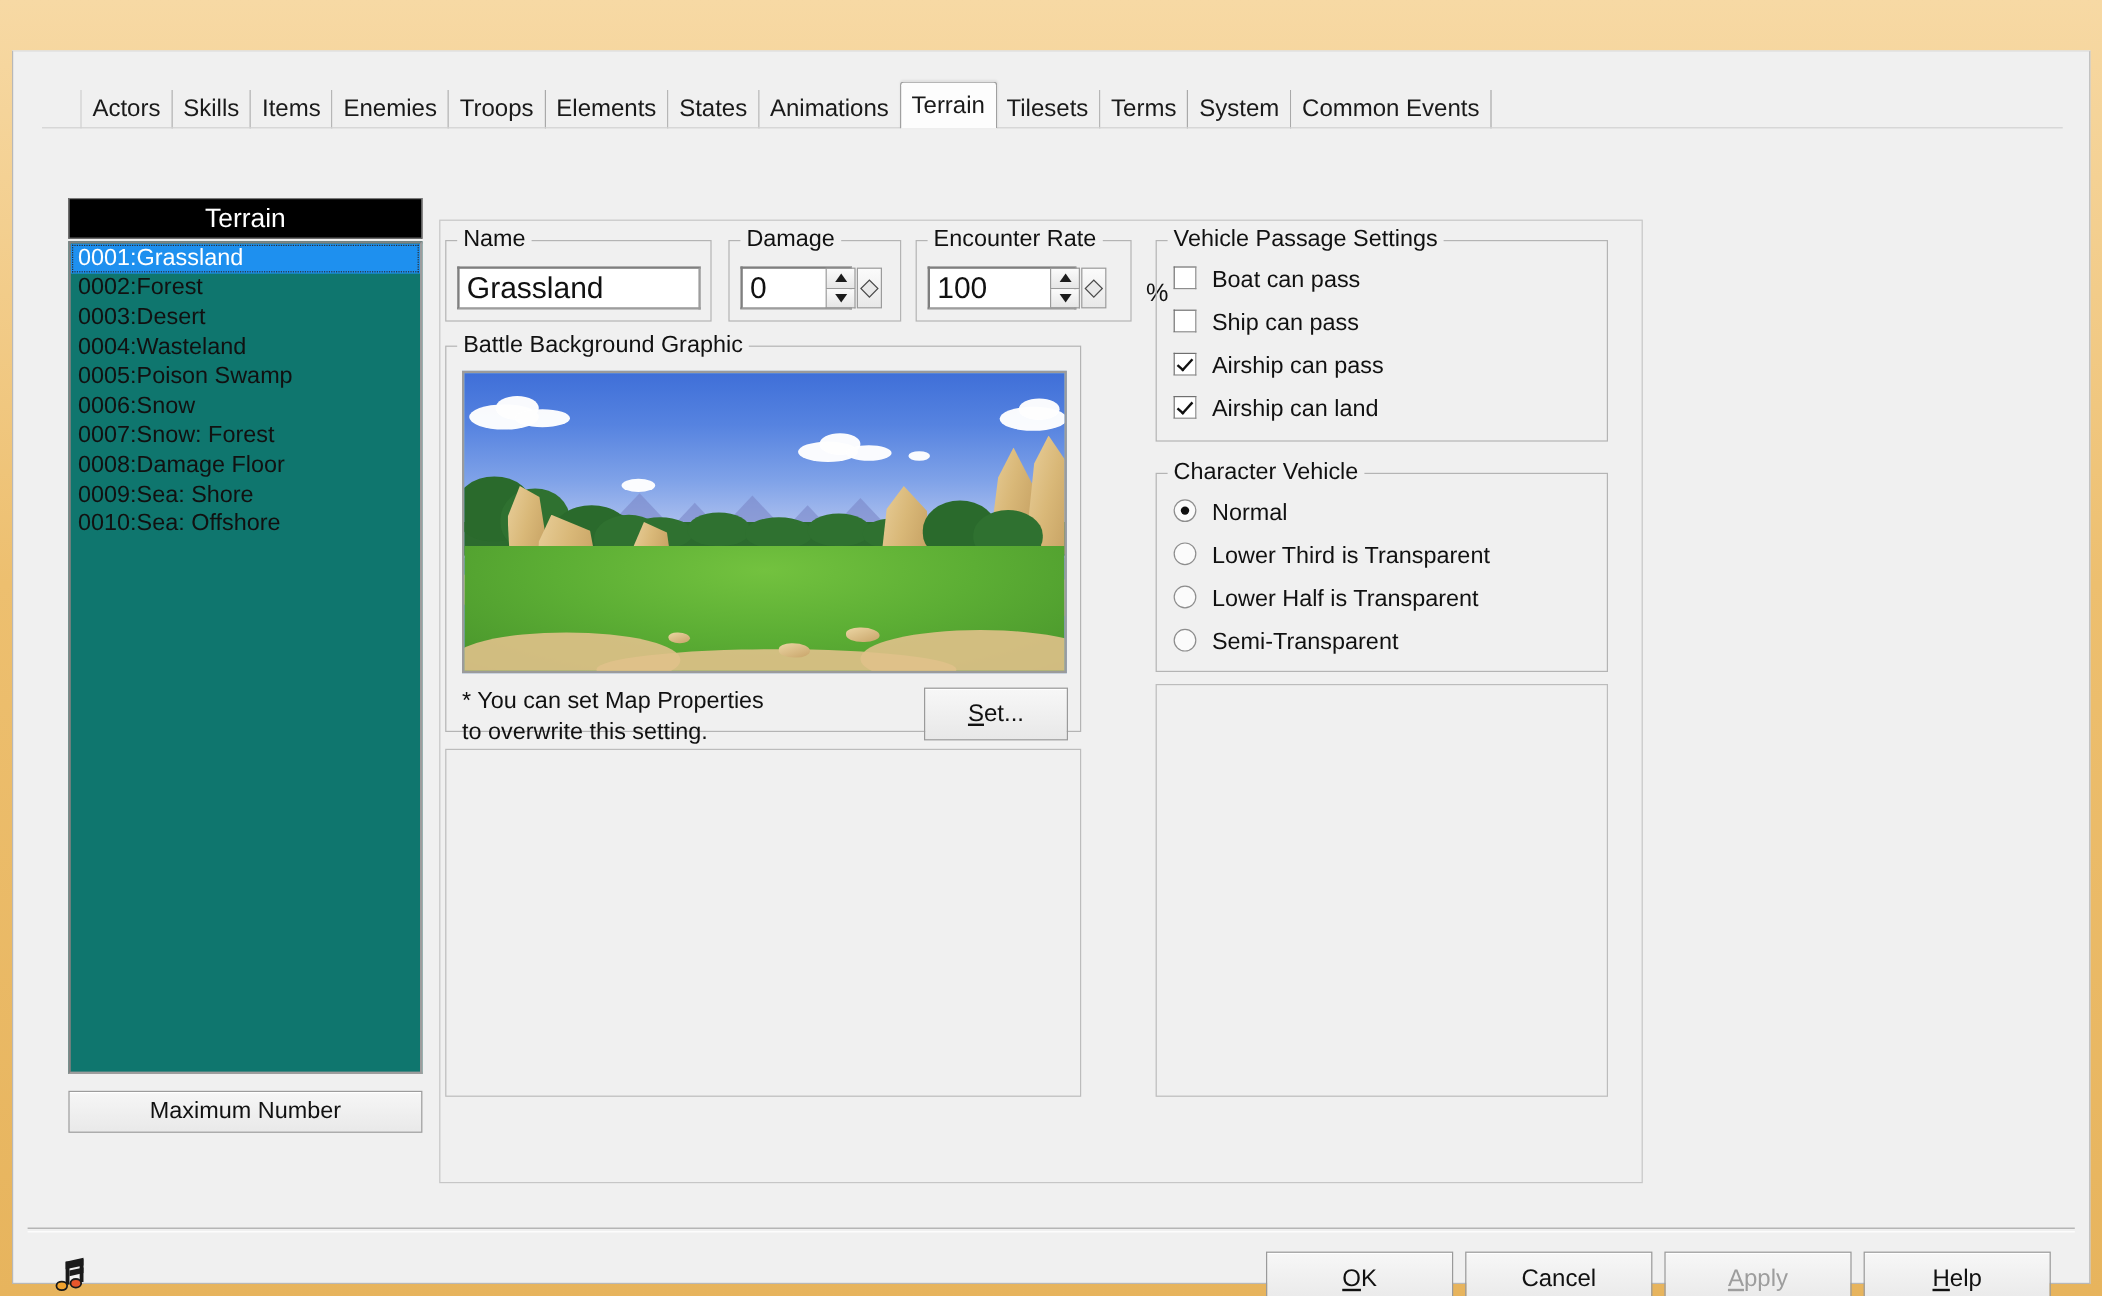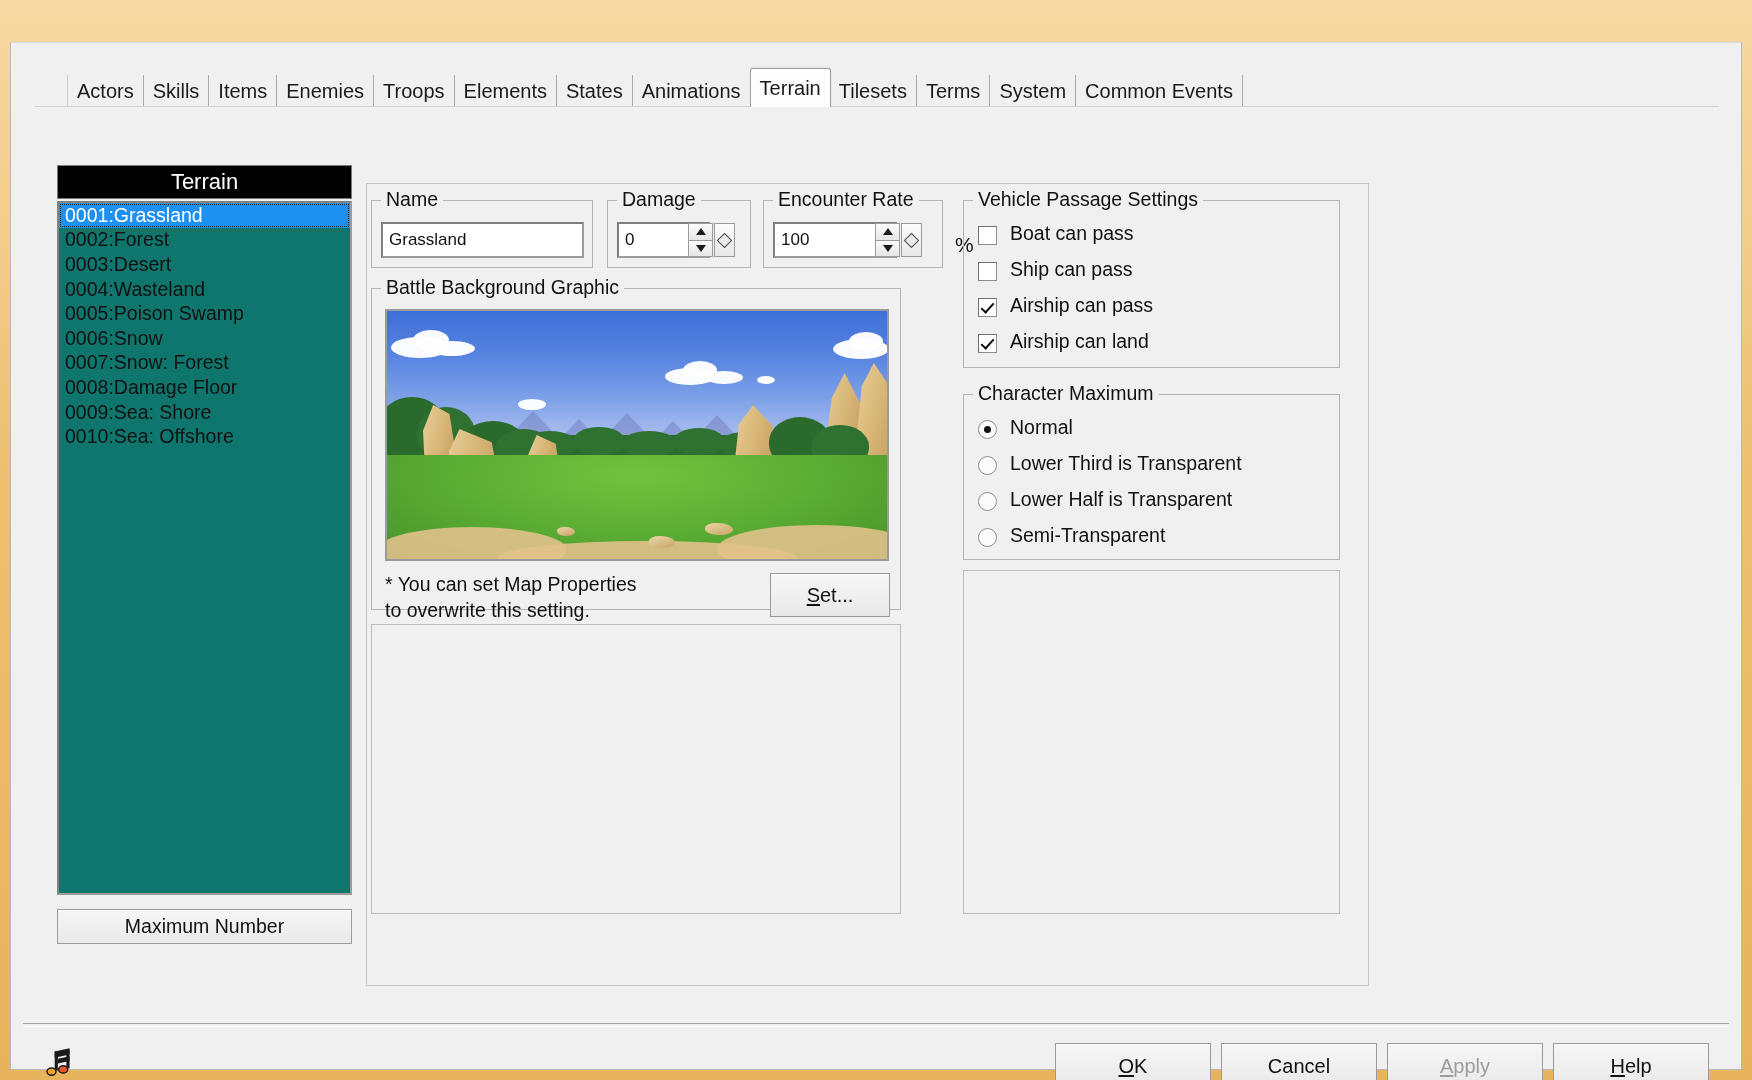--- a/index.html
+++ b/index.html
@@ -184,21 +184,21 @@
   }
 
   .textbox {
     background: #ffffff;
     border: 2px solid #9d9d9d;
     border-top-color: #7f7f7f;
     border-left-color: #7f7f7f;
     box-sizing: border-box;
     display: flex; align-items: center;
     padding-left: 6px;
-    font-size: 17px;
+    font-size: 25px;
     color: #111;
     cursor: text;
   }
 
   
   .spin {
     position: absolute;
     width: 25px;
     display: flex; flex-direction: column;
     box-sizing: border-box;
@@ -313,21 +313,21 @@
     display: flex; align-items: center; justify-content: center;
     font-size: 20px; color: #111;
     cursor: pointer;
   }
   .btn.disabled { color: #9d9d9d; cursor: default; }
   .btn u { text-underline-offset: 2px; }
 
   
   .row {
     position: absolute;
-    display: flex; align-items: flex-end;
+    display: flex; align-items: flex-start;
     font-size: 19.5px; color: #111;
     white-space: nowrap;
     cursor: pointer;
   }
   .chk {
     width: 19px; height: 19px;
     background: #ffffff;
     border: 1px solid #8d8d8d;
     border-top-color: #6f6f6f;
     border-left-color: #6f6f6f;
@@ -586,21 +586,21 @@
               <span>Airship can pass</span>
             </div>
             <div class="row" style="left: 14px; top: 129px;">
               <span class="chk on"></span>
               <span>Airship can land</span>
             </div>
           </div>
       </div>
 
       <div class="group" style="left:596px; top:210px; width:377px; height:166px;">
-        <div class="legend">Character Maximum</div>
+        <div class="legend">Character Vehicle</div>
         <div id="chardisp-rows">
             <div class="row" style="left: 14px; top: 21px;">
               <span class="rad on"></span>
               <span>Normal</span>
             </div>
             <div class="row" style="left: 14px; top: 57px;">
               <span class="rad"></span>
               <span>Lower Third is Transparent</span>
             </div>
             <div class="row" style="left: 14px; top: 93px;">

